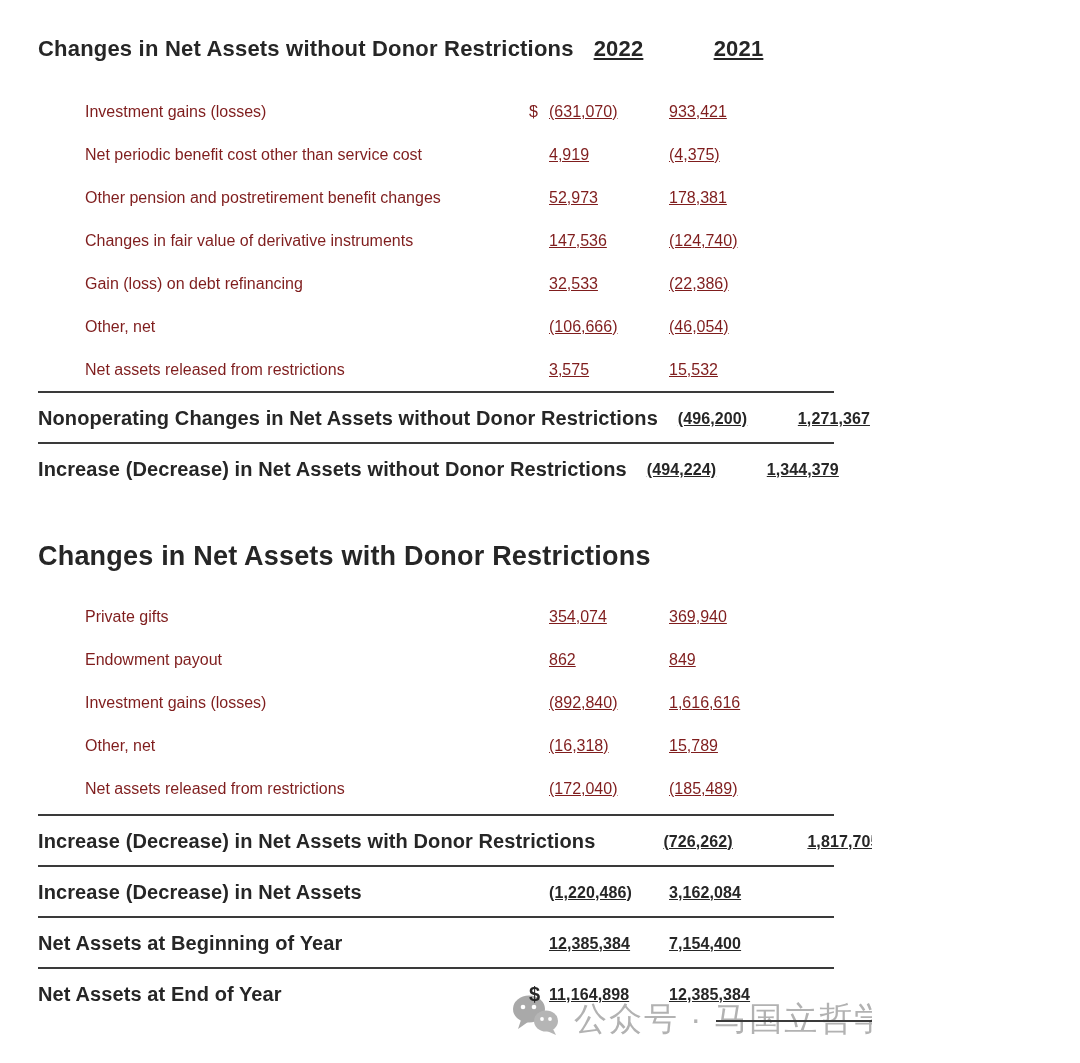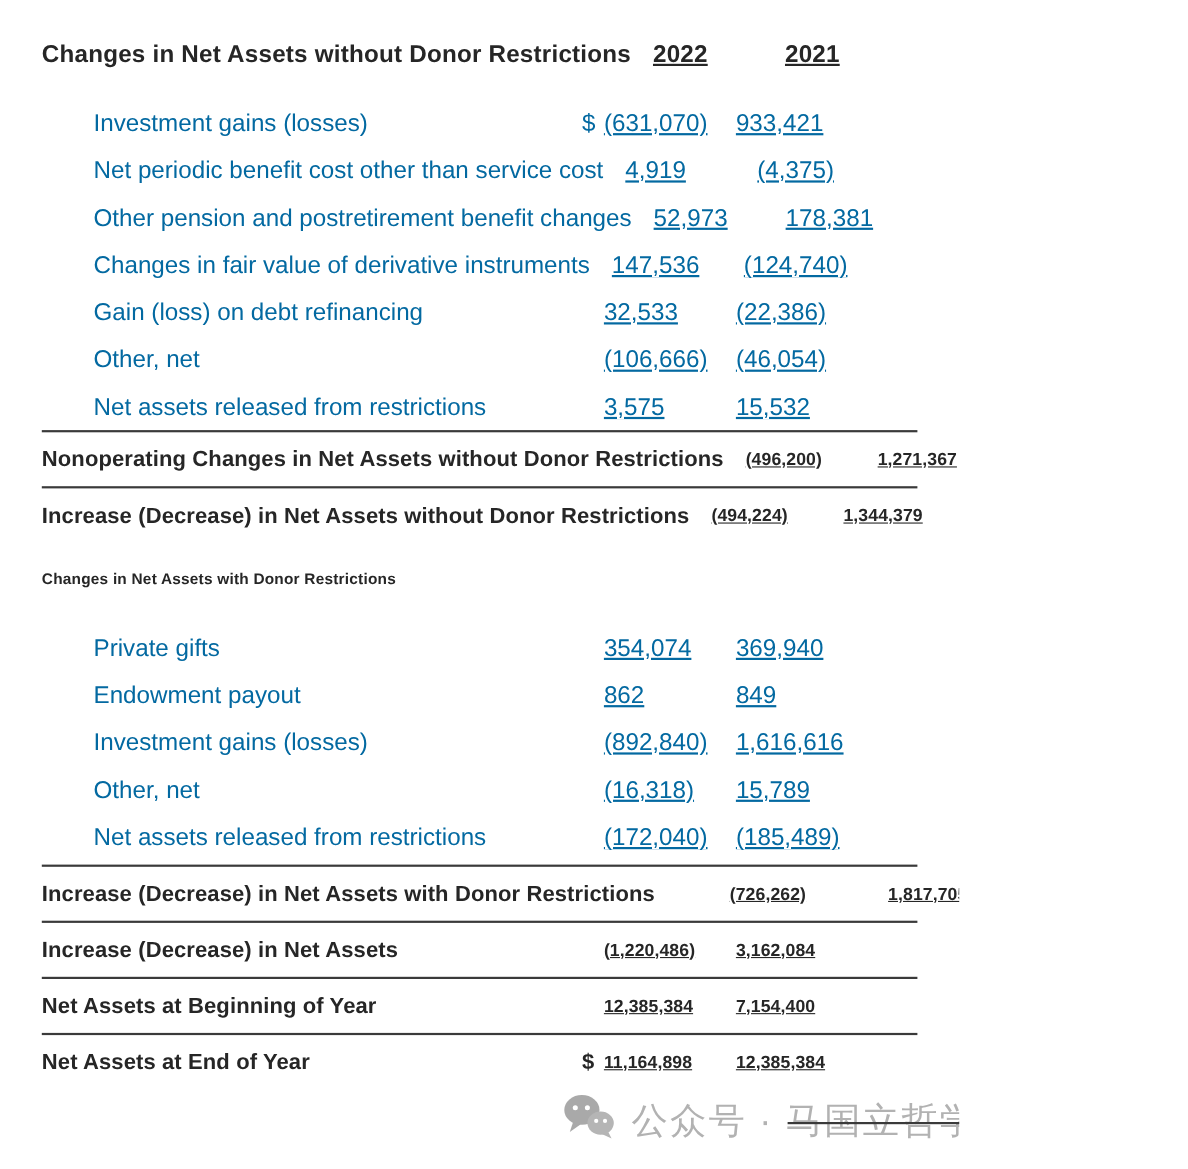--- a/index.html
+++ b/index.html
@@ -29,41 +29,41 @@
     margin-bottom:28px;
     font-weight:bold;
     font-size:22px;
     color:#262626;
     letter-spacing:0.2px;
   }
   .header-row .num{font-size:22px;}
   
   .data{
     height:43px;
-    font-size:22px;
-    color:#0369a1;
+    font-size:16px;
+    color:#7f1d1d;
   }
   .data .label{padding-left:47px;}
   
   .total{
     border-top:2.4px solid #3a3a3a;
     padding:14px 0 12px 0;
     font-weight:bold;
     font-size:20px;
     color:#262626;
     letter-spacing:0.1px;
   }
   .total .num{font-size:16px;}
   
   .section-header{
-    margin-top:20px;
+    margin-top:48px;
     margin-bottom:28px;
     height:26px;
     font-weight:bold;
-    font-size:14px;
+    font-size:27px;
     color:#262626;
     letter-spacing:0.2px;
   }
   .mt4{margin-top:4px;gap:24px;}
   .mt6{margin-top:0;}
   
   .final-underline{
     position:absolute;
     left:716px;top:1020px;
     width:326px;height:2.4px;

